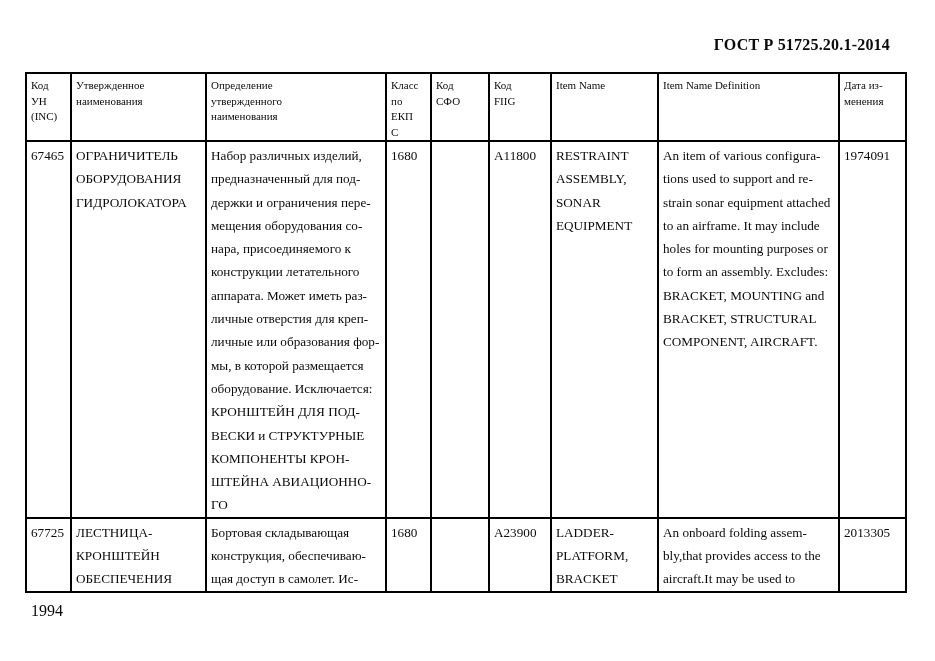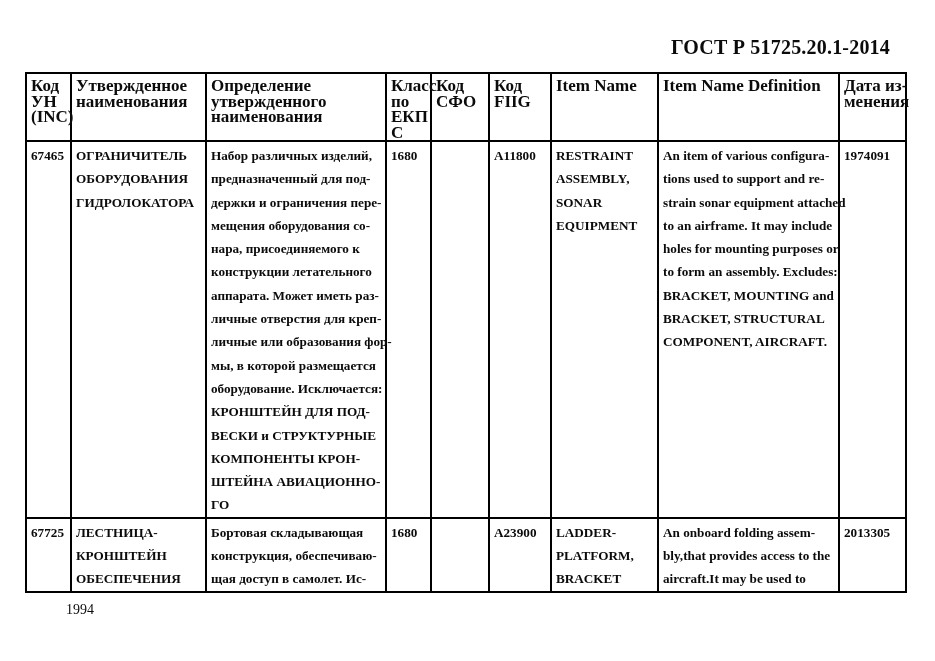--- a/index.html
+++ b/index.html
@@ -9,21 +9,21 @@
     background: #ffffff;
     color: #0b0b0b;
     font-family: "Liberation Serif", "DejaVu Serif", serif;
     position: relative;
     overflow: hidden;
   }
   .doc-title {
     position: absolute;
     top: 36px; right: 45px;
     font-weight: bold;
-    font-size: 20px;
+    font-size: 16px;
     letter-spacing: 0.2px;
     white-space: nowrap;
   }
   table.gost {
     position: absolute;
     left: 25px; top: 72px;
     width: 880px;
     border-collapse: collapse;
     table-layout: fixed;
   }
@@ -36,39 +36,38 @@
   col.c7 { width: 107px; }
   col.c8 { width: 181px; }
   col.c9 { width: 67px; }
   th, td {
     border: 2px solid #000;
     vertical-align: top;
     text-align: left;
     padding: 2px 2px 0 4px;
   }
   thead th {
-    font-weight: bold;
-    font-size: 17px;
+    font-weight: normal;
+    font-size: 11px;
     line-height: 15.5px;
     height: 66px;
     padding-top: 4px;
   }
   tbody td {
     font-size: 13.2px;
     line-height: 23.3px;
-    font-weight: bold;
+    font-weight: normal;
   }
   tbody tr.row-0 { height: 374px; }
   tbody tr.row-1 { height: 64px; }
   .ln { white-space: nowrap; }
   .page-number {
     position: absolute;
     left: 31px; top: 602px;
-    font-size: 14px;
-    margin-left: 35px;
+    font-size: 16px;
   }
 </style>
 </head>
 <body>
 
 <div class="page">
 
   <div class="doc-title">ГОСТ Р 51725.20.1-2014</div>
 
   <table class="gost">

